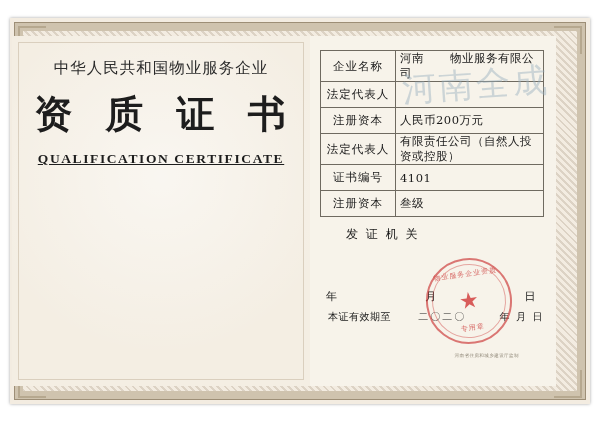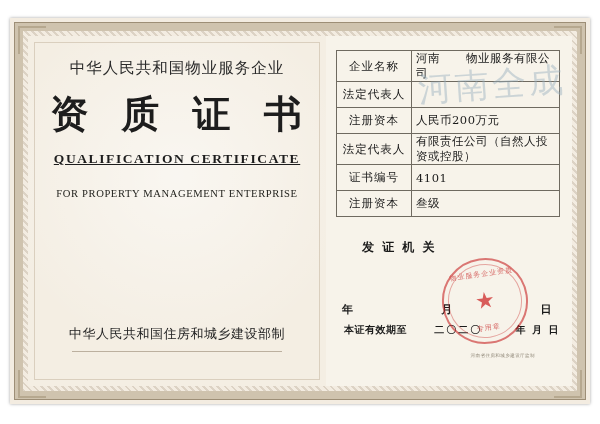--- a/index.html
+++ b/index.html
@@ -69,21 +69,21 @@
     border: 2px solid #b6a88f;
   }
   .corner.tl { left: 18px;  top: 26px;  border-right: none; border-bottom: none; }
   .corner.tr { right: 18px; top: 26px;  border-left: none;  border-bottom: none; }
   .corner.bl { left: 18px;  bottom: 26px; border-right: none; border-top: none; }
   .corner.br { right: 18px; bottom: 26px; border-left: none;  border-top: none; }
 
   
   .content {
     position: absolute;
-    left: 28px;
+    left: 12px;
     top: 36px;
     width: 544px;
     height: 350px;
     display: flex;
     background: #3b82f6;
   }
 
   
   .left-panel {
     position: relative;
@@ -186,24 +186,23 @@
     white-space: nowrap;
   }
   td.val {
     padding-left: 8px;
     letter-spacing: 0.5px;
     margin-top: 28px;
   }
   td.val .v2 { margin-left: 26px; }
 
   .issuer-box {
-    margin-top: 22px;
+    margin-top: 9px;
     position: relative;
     height: 96px;
-    font-weight: bold;
   }
   .issuer-label {
     font-size: 12px;
     font-family: "DejaVu Serif", serif;
     color: #1a1a1a;
     letter-spacing: 2px;
     margin-left: 26px;
   }
   .date-line {
     position: absolute;
@@ -315,25 +314,20 @@
   <div class="corner tr"></div>
   <div class="corner bl"></div>
   <div class="corner br"></div>
 
   <div class="content">
 
     <div class="left-panel">
       <div class="l-head">中华人民共和国物业服务企业</div>
       <div class="l-title">资 质 证 书</div>
       <div class="l-sub-en">QUALIFICATION  CERTIFICATE</div>
-      <div class="l-line-en">FOR PROPERTY MANAGEMENT ENTERPRISE</div>
-      <div class="l-footer">
-        <span>中华人民共和国住房和城乡建设部制</span>
-        <div class="l-divider"></div>
-      </div>
     </div>
 
     <div class="right-panel">
 
       <div class="watermark">河南全成</div>
 
       <table class="fields">
         <tbody>
           <tr>
             <td class="lbl">企业名称</td>

